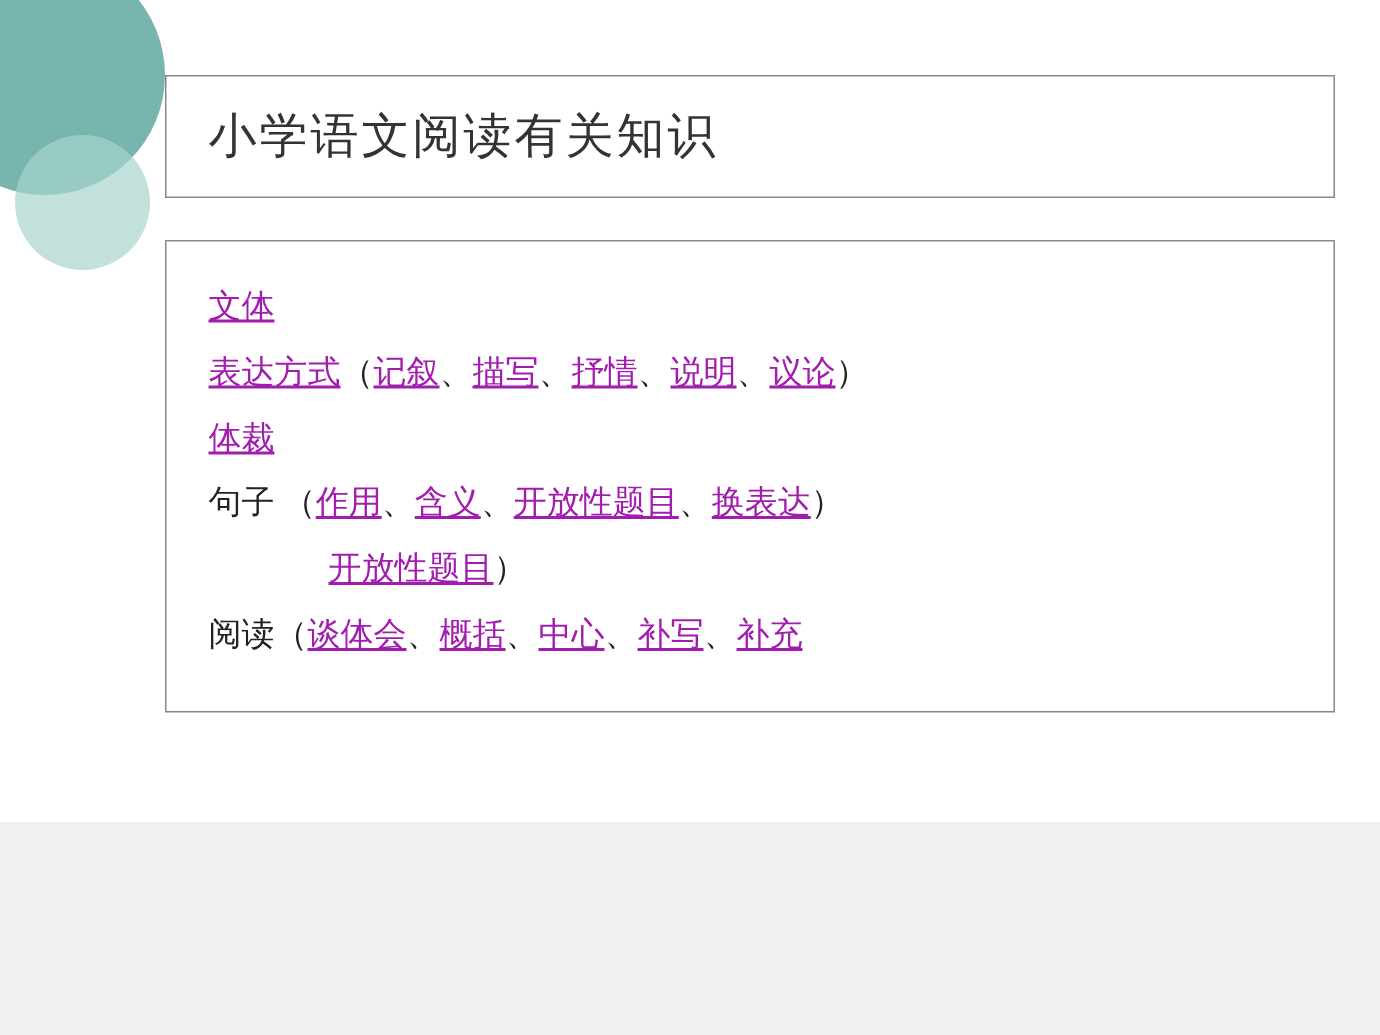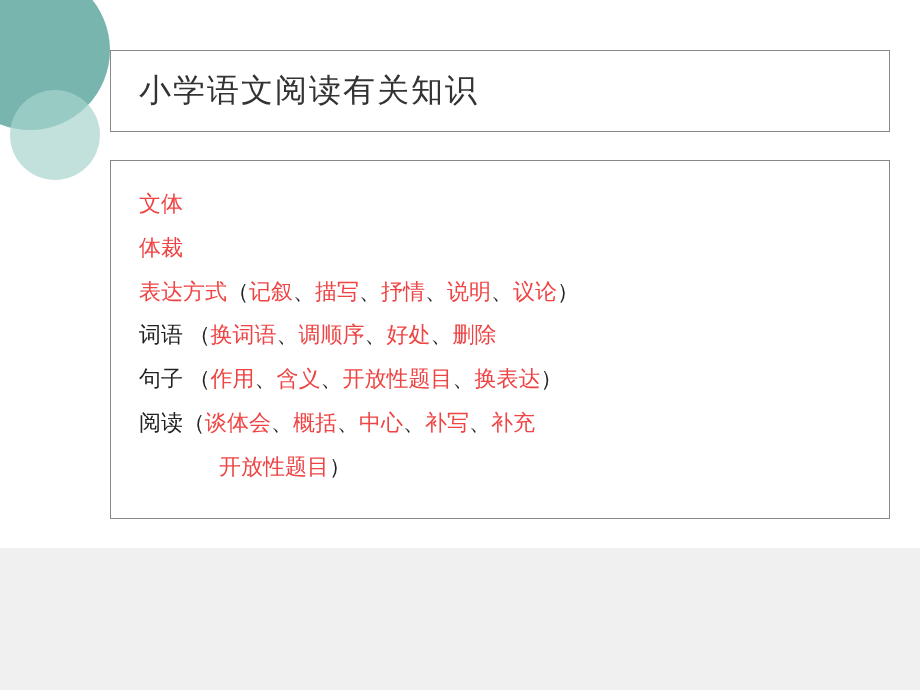--- a/index.html
+++ b/index.html
@@ -84,21 +84,22 @@
       line-height: 1.9;
     }
 
     .content-line {
       font-size: 22px;
       color: #222;
       margin-bottom: 2px;
     }
 
     a.link-item {
-      color: #ef4444;
+      color: #a21caf;
+      text-decoration: underline;
       cursor: pointer;
     }
 
     .paren {
       color: #222;
     }
 
     .indent {
       padding-left: 80px;
     }
@@ -117,38 +118,35 @@
     <span class="title-text">小学语文阅读有关知识</span>
   </div>
 
   <div class="content-box">
 
     <div class="content-line">
       <a class="link-item">文体</a>
     </div>
 
     <div class="content-line">
+      <a class="link-item">表达方式</a><span class="paren">（</span><a class="link-item">记叙</a><span class="paren">、</span><a class="link-item">描写</a><span class="paren">、</span><a class="link-item">抒情</a><span class="paren">、</span><a class="link-item">说明</a><span class="paren">、</span><a class="link-item">议论</a><span class="paren">）</span>
+    </div>
+
+    <div class="content-line">
       <a class="link-item">体裁</a>
     </div>
 
-    <div class="content-line">
-      <a class="link-item">表达方式</a><span class="paren">（</span><a class="link-item">记叙</a><span class="paren">、</span><a class="link-item">描写</a><span class="paren">、</span><a class="link-item">抒情</a><span class="paren">、</span><a class="link-item">说明</a><span class="paren">、</span><a class="link-item">议论</a><span class="paren">）</span>
-    </div>
 
 
     <div class="content-line">
-      <span>词语  （</span><a class="link-item">换词语</a><span>、</span><a class="link-item">调顺序</a><span>、</span><a class="link-item">好处</a><span>、</span><a class="link-item">删除</a>
+      <span>句子  （</span><a class="link-item">作用</a><span>、</span><a class="link-item">含义</a><span>、</span><a class="link-item">开放性题目</a><span>、</span><a class="link-item">换表达</a><span>）</span>
     </div>
 
-    <div class="content-line">
-      <span>句子  （</span><a class="link-item">作用</a><span>、</span><a class="link-item">含义</a><span>、</span><a class="link-item">开放性题目</a><span>、</span><a class="link-item">换表达</a><span>）</span>
+    <div class="content-line indent">
+      <a class="link-item">开放性题目</a><span>）</span>
     </div>
 
     <div class="content-line">
       <span>阅读（</span><a class="link-item">谈体会</a><span>、</span><a class="link-item">概括</a><span>、</span><a class="link-item">中心</a><span>、</span><a class="link-item">补写</a><span>、</span><a class="link-item">补充</a>
     </div>
 
-    <div class="content-line indent">
-      <a class="link-item">开放性题目</a><span>）</span>
-    </div>
-
   </div>
 </div>
 
 </body></html>

